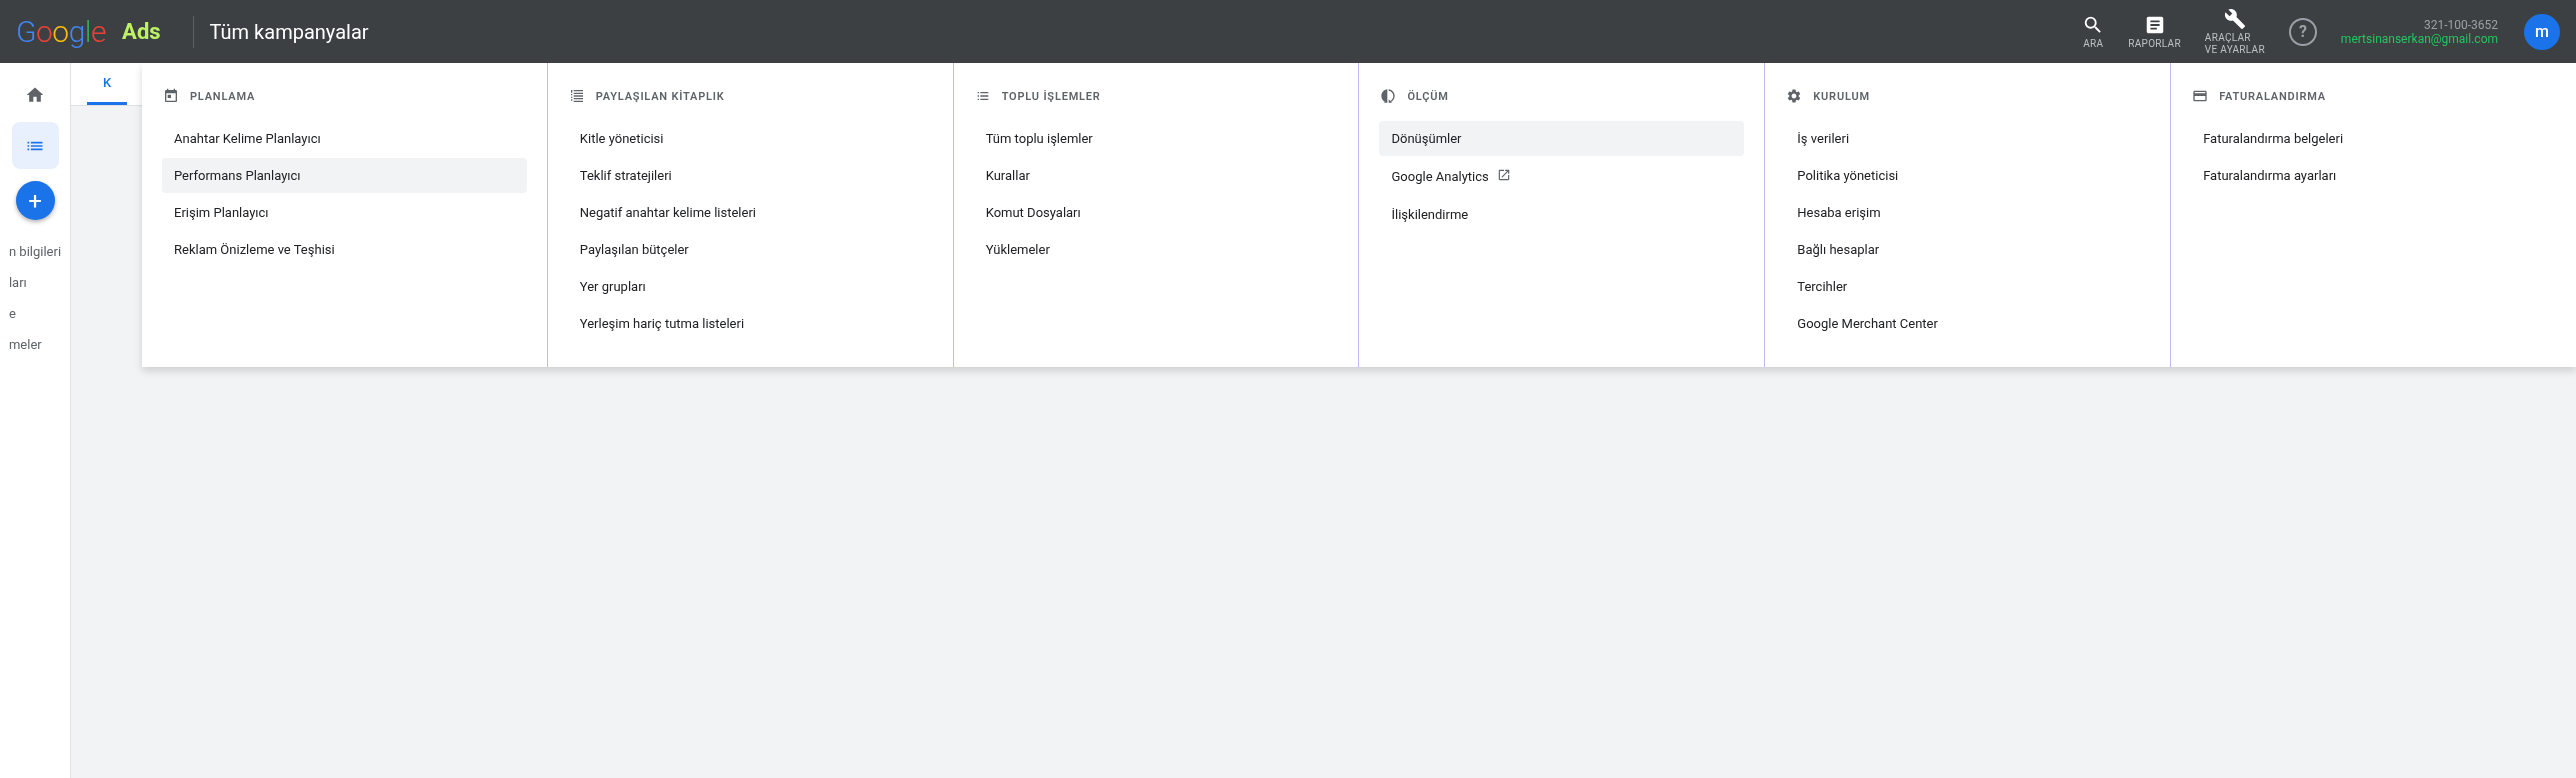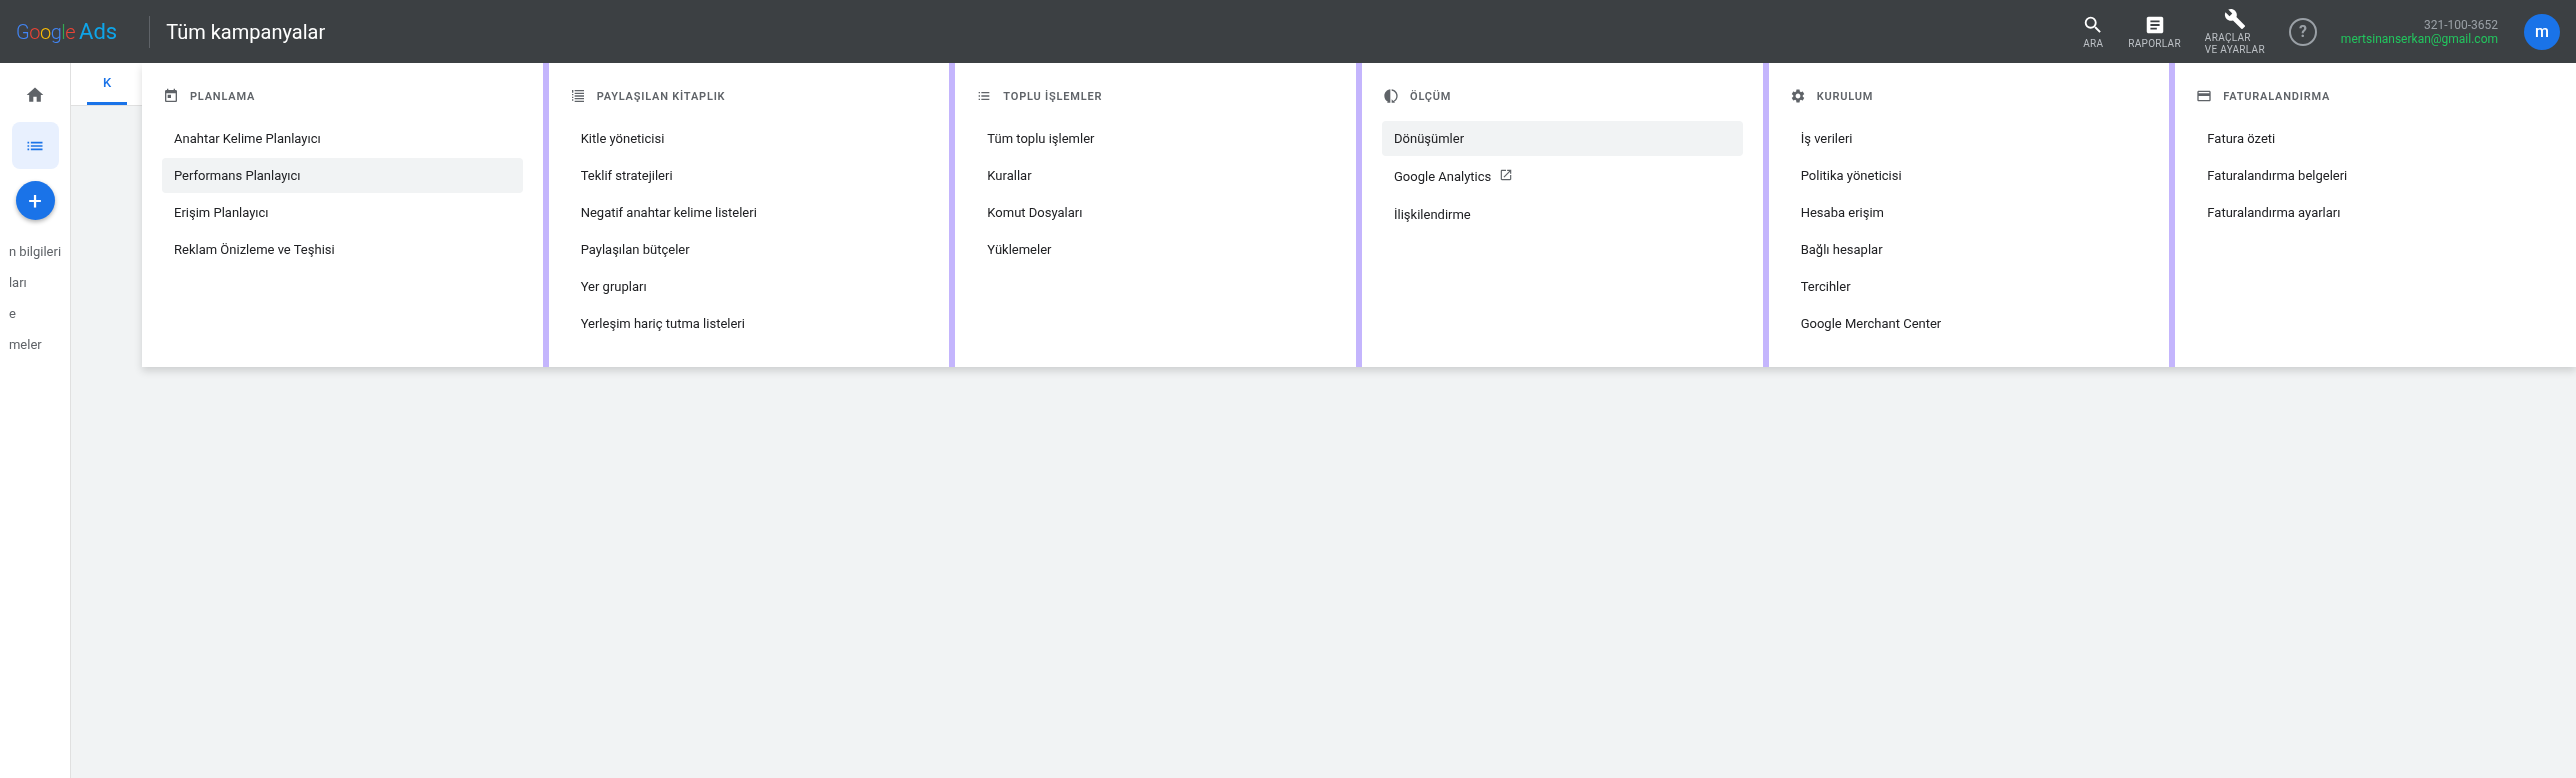--- a/index.html
+++ b/index.html
@@ -13,28 +13,28 @@
       align-items: center;
       padding: 0 16px;
       position: relative;
       z-index: 100;
     }
     .header-logo {
       display: flex;
       align-items: center;
       margin-right: 16px;
     }
-    .logo-google { color: #fff; font-size: 20px; font-weight: 300; letter-spacing: -0.5px; }
+    .logo-google { color: #fff; font-size: 30px; font-weight: 300; letter-spacing: -0.5px; }
     .logo-google .g { color: #4285f4; }
     .logo-google .o1 { color: #ea4335; }
     .logo-google .o2 { color: #fbbc04; }
     .logo-google .g2 { color: #4285f4; }
     .logo-google .l { color: #34a853; }
     .logo-google .e { color: #ea4335; }
-    .logo-ads { color: #0ea5e9; font-size: 22px; font-weight: 400; margin-left: 4px; }
+    .logo-ads { color: #bef264; font-size: 22px; font-weight: 700; margin-left: 16px; }
     .header-divider { width: 1px; height: 32px; background: #5f6368; margin: 0 16px; }
     .header-title { color: #fff; font-size: 20px; font-weight: 400; flex: 1; }
 
     .header-actions {
       display: flex;
       align-items: center;
       gap: 24px;
     }
     .header-action {
       display: flex;
@@ -105,21 +105,21 @@
       top: 0; left: 71px;
       width: calc(100% - 71px);
       background: #fff;
       box-shadow: 0 4px 8px rgba(0,0,0,0.15);
       z-index: 200;
       display: flex;
     }
     .mega-menu-col {
       flex: 1;
       padding: 24px 20px;
-      border-right: 6px solid #c4b5fd;
+      border-right: 1px solid #c4b5fd;
       min-width: 0;
     }
     .mega-menu-col:last-child { border-right: none; }
     .mega-menu-section-header {
       display: flex; align-items: center; gap: 10px;
       font-size: 11px; font-weight: 600; color: #5f6368;
       text-transform: uppercase; letter-spacing: 0.8px;
       margin-bottom: 16px;
     }
     .mega-menu-section-icon {
@@ -352,23 +352,20 @@
       <div class="mega-menu-col">
         <div class="mega-menu-section-header">
           <span class="mega-menu-section-icon">
             <svg width="16" height="16" viewBox="0 0 24 24" fill="#5f6368">
                 <path d="M20 4H4c-1.11 0-1.99.89-1.99 2L2 18c0 1.11.89 2 2 2h16c1.11 0 2-.89 2-2V6c0-1.11-.89-2-2-2zm0 14H4v-6h16v6zm0-10H4V6h16v2z"></path>
               </svg>
           </span>
           <span>FATURALANDIRMA</span>
         </div>
         <div class="mega-menu-item">
-          <span>Fatura özeti</span>
-        </div>
-        <div class="mega-menu-item">
           <span>Faturalandırma belgeleri</span>
         </div>
         <div class="mega-menu-item">
           <span>Faturalandırma ayarları</span>
         </div>
       </div>
 
     </div>
   </div>
 </div>

